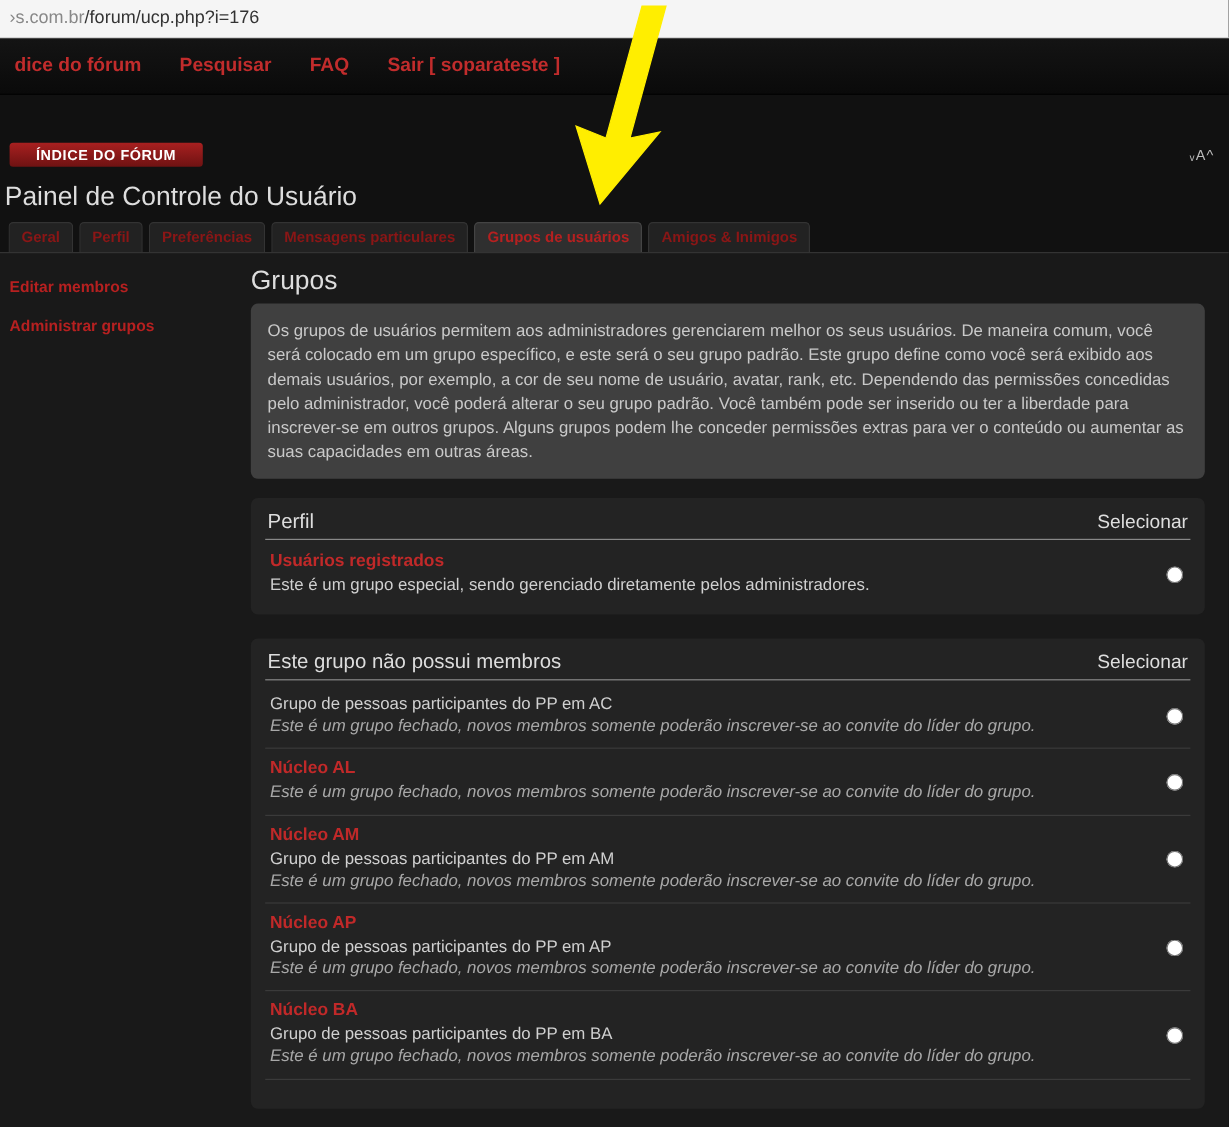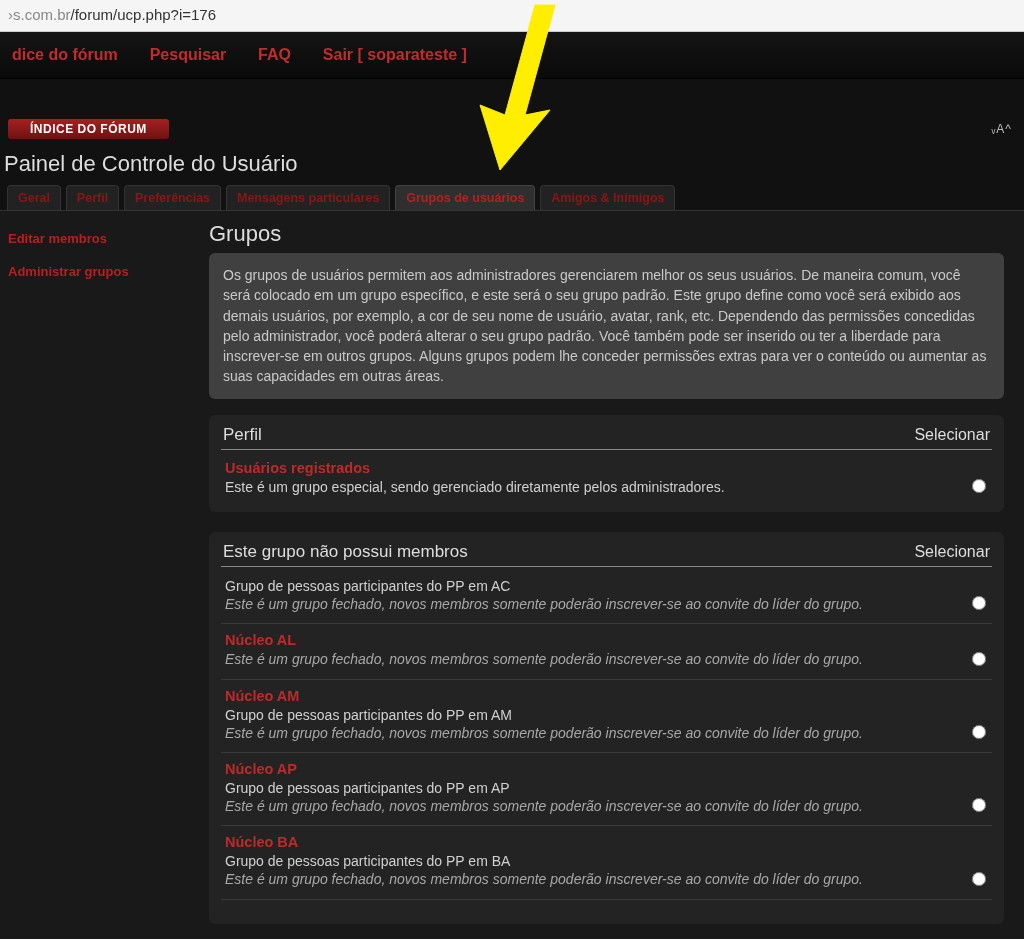--- a/index.html
+++ b/index.html
@@ -135,21 +135,21 @@
     border-bottom: 1px solid #888;
     padding: 4px 2px 4px 2px;
     margin-bottom: 2px;
   }
   .tbl-head .hl { color: #ddd; font-size: 17px; }
   .tbl-head .hr { color: #ddd; font-size: 16px; }
   .group-row {
     border-bottom: 1px solid #3a3a3a;
     padding: 8px 6px 10px 4px;
     display: flex;
-    align-items: flex-end;
+    align-items: center;
   }
   .group-row:last-child { border-bottom: none; }
   .group-text { flex: 1; }
   .group-name {
     color: #c02929;
     font-weight: bold;
     font-size: 14.5px;
     margin-bottom: 2px;
   }
   .group-desc { color: #d0d0d0; font-size: 14px; line-height:1.3; }

